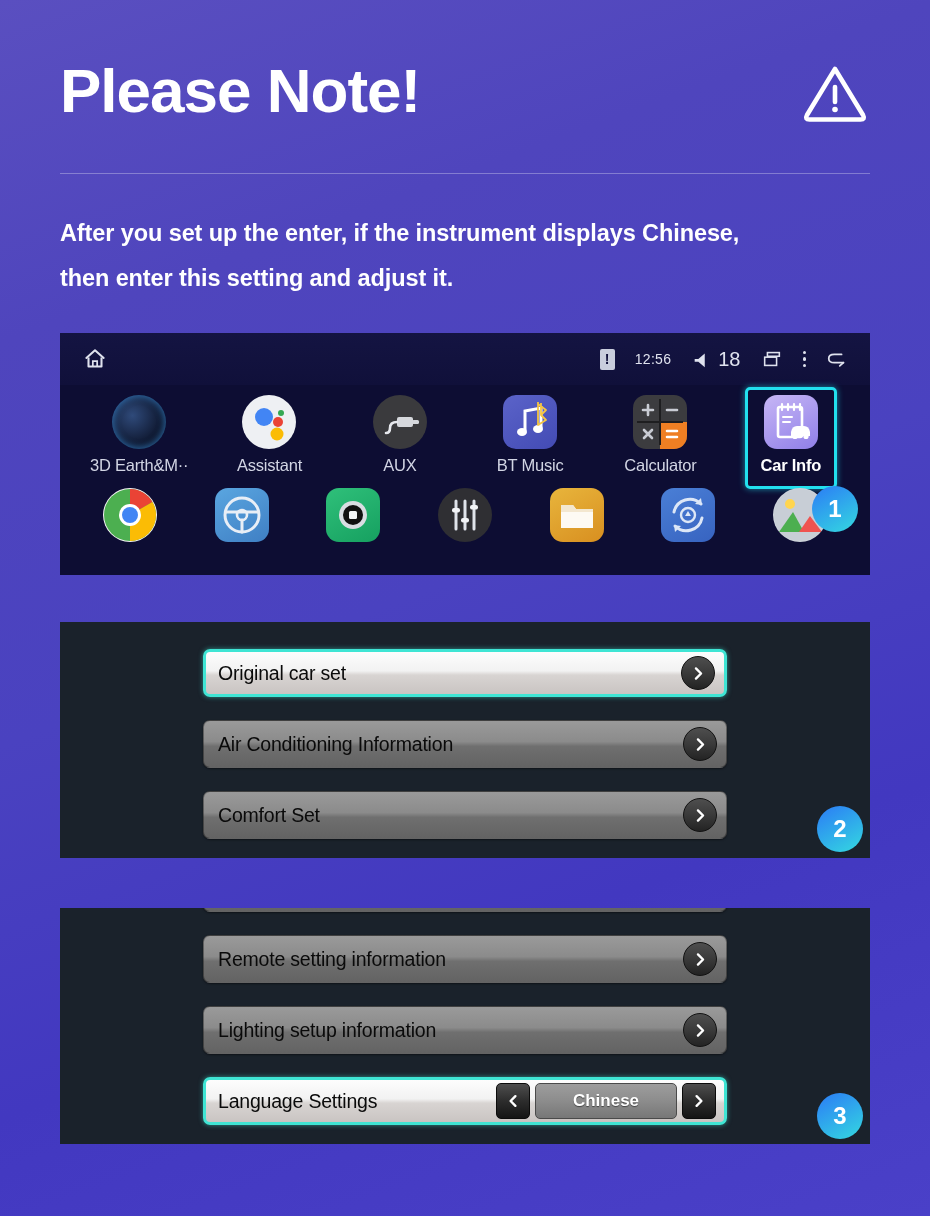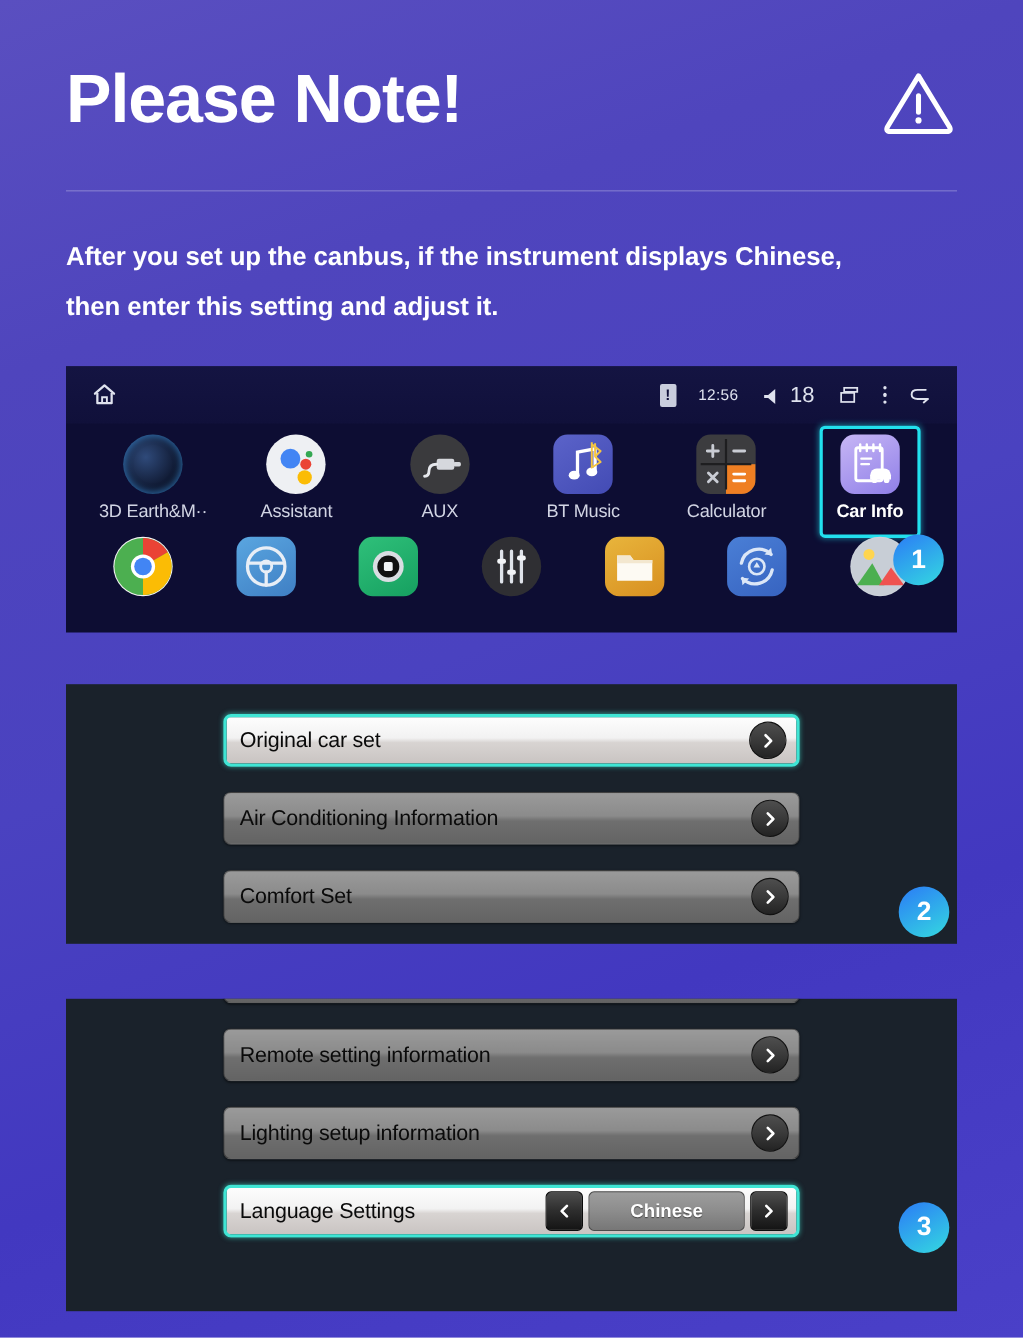--- a/index.html
+++ b/index.html
@@ -92,21 +92,21 @@
   .ic-chrome { background:#f4f4f4; }
   .ic-wheel { background:linear-gradient(150deg,#5aa6e0 0%,#3f7fc4 100%); }
   .ic-green { background:linear-gradient(150deg,#2fc07a 0%,#16a060 100%); }
   .ic-eq { background:#2f2f33; }
   .ic-folder { background:linear-gradient(150deg,#e8b53c 0%,#d88f20 100%); }
   .ic-sync { background:linear-gradient(150deg,#4a7fd6 0%,#3763c0 100%); }
   .ic-gallery { background:#cdd3da; }
 
   
   #panel-settings-a { top:622px; height:236px; }
-  #panel-settings-b { top:908px; height:284px; }
+  #panel-settings-b { top:908px; height:236px; }
   .rows { position:absolute; left:143px; width:524px; }
   #panel-settings-a .rows { top:27px; }
   #panel-settings-b .rows { top:-44px; }
 
   .srow {
     position:relative; height:48px; margin-bottom:23px; border-radius:7px;
     background:linear-gradient(180deg,#9a9a9a 0%,#8b8b8b 45%,#6f6f6f 55%,#636363 100%);
     display:flex; align-items:center; padding:0 14px;
     border:1px solid rgba(0,0,0,.35);
     box-shadow:0 1px 2px rgba(0,0,0,.45);
@@ -159,21 +159,21 @@
   <div class="title">Please Note!</div>
   <svg class="warn-icon" viewBox="0 0 66 62">
     <path d="M33 7 L61 53 Q63.5 57.5 58.5 57.5 L7.5 57.5 Q2.5 57.5 5 53 Z" fill="none" stroke="#ffffff" stroke-width="4.6" stroke-linejoin="round"></path>
     <line x1="33" y1="25" x2="33" y2="40" stroke="#ffffff" stroke-width="4.6" stroke-linecap="round"></line>
     <circle cx="33" cy="47.5" r="2.8" fill="#ffffff"></circle>
   </svg>
 </div>
 <div class="divider"></div>
 
 <div class="intro">
-  <div>After you set up the canbus, if the instrument displays Chinese,</div>
+  <div>After you set up the enter, if the instrument displays Chinese,</div>
   <div>then enter this setting and adjust it.</div>
 </div>
 
 <div class="panel" id="panel-launcher">
 
   <div class="statusbar">
     <svg class="sb-home" viewBox="0 0 24 24">
       <path d="M4 11 L12 4 L20 11" fill="none" stroke="#dfe2ee" stroke-width="1.9" stroke-linecap="round" stroke-linejoin="round"></path>
       <path d="M6 10.5 V19 H18 V10.5" fill="none" stroke="#dfe2ee" stroke-width="1.9" stroke-linejoin="round"></path>
       <path d="M10 19 V14 H14 V19" fill="none" stroke="#dfe2ee" stroke-width="1.6"></path>

